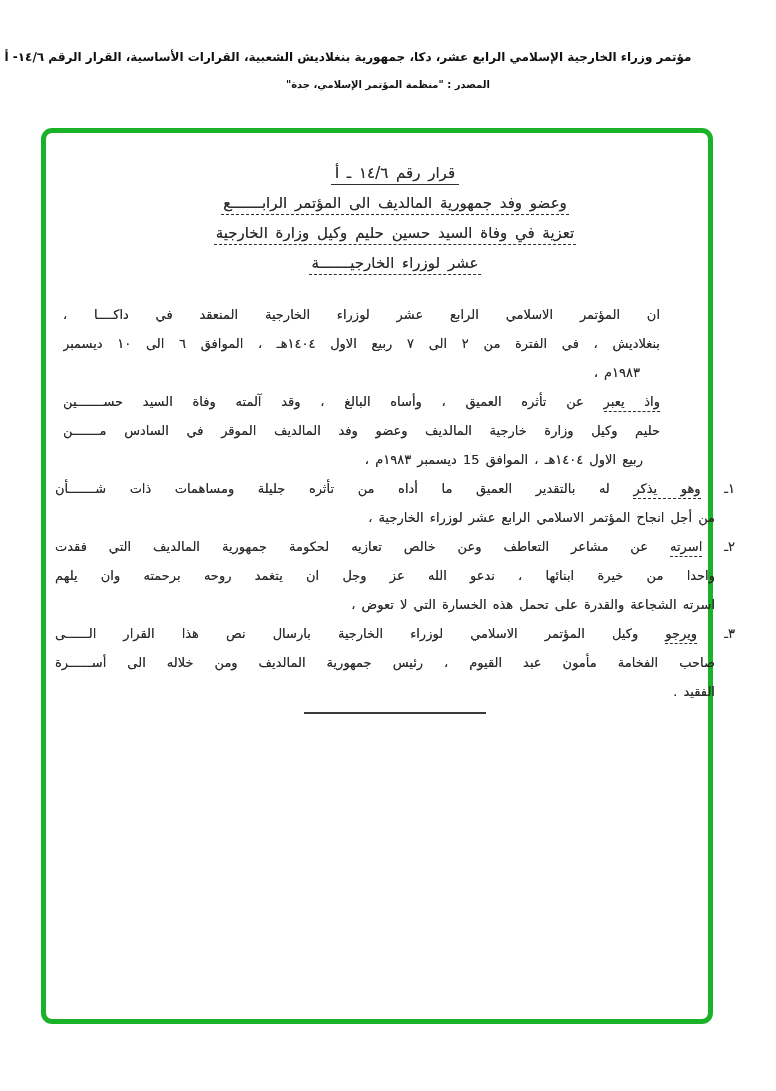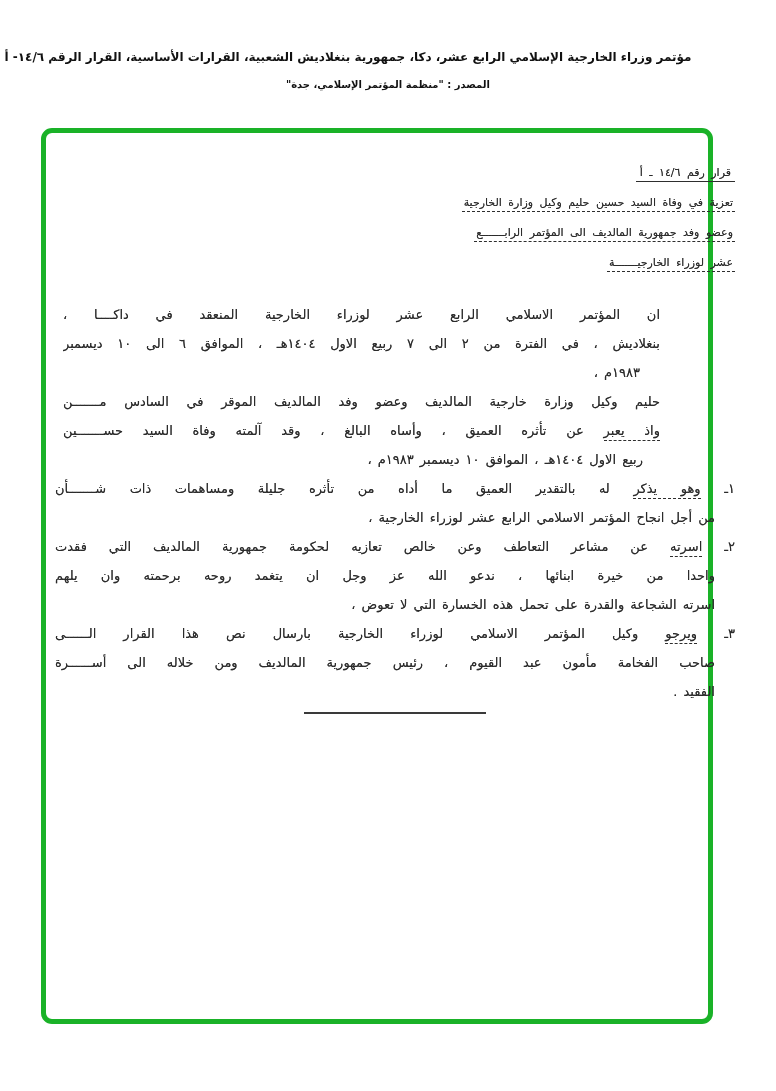--- a/index.html
+++ b/index.html
@@ -15,22 +15,22 @@
 
   
   .frame{position:absolute;left:41px;top:128px;width:672px;height:896px;
          border:5px solid #1ab228;border-radius:11px;background:#fff;
          box-sizing:border-box;}
 
   
   .doccol{position:absolute;top:158px;left:55px;right:41px;direction:rtl;
           font-size:13px;color:#2b2b2b;
           text-shadow:0 0 .6px rgba(40,40,40,.65);}
-  .t-line{height:30px;line-height:30px;white-space:nowrap;
-          font-size:11px;word-spacing:3px;}
+  .t-line{height:30px;line-height:30px;text-align:center;white-space:nowrap;
+          font-size:15px;word-spacing:3px;}
   .t-line .und-solid{border-bottom:1.6px solid #2e2e2e;padding:0 4px 2px;}
   .t-line .und-dash{border-bottom:1.7px dashed #2e2e2e;padding:0 2px 2px;}
 
   .body-block{margin-top:22px;}
   .b-line{height:29px;line-height:29px;word-spacing:2px;overflow:hidden;}
   .b-line.j{text-align:justify;text-align-last:justify;}
   .b-line.s{white-space:nowrap;}
   .pad75{padding-right:75px;margin-left:8px;}   
   .pad95{padding-right:95px;}   
   .pad92{padding-right:92px;}   
@@ -48,39 +48,39 @@
 
 <div class="frame"></div>
 
 <div class="doccol">
 
   <div>
     <div class="t-line">
       <span class="und-solid">قرار رقم  ١٤/٦ ـ أ</span>
     </div>
     <div class="t-line">
-      <span class="und-dash">تعزية في وفاة السيد حسين حليم وكيل وزارة الخارجية</span>
+      <span class="und-dash">وعضو وفد جمهورية المالديف الى المؤتمر الرابـــــــع</span>
     </div>
     <div class="t-line">
-      <span class="und-dash">وعضو وفد جمهورية المالديف الى المؤتمر الرابـــــــع</span>
+      <span class="und-dash">تعزية في وفاة السيد حسين حليم وكيل وزارة الخارجية</span>
     </div>
     <div class="t-line">
       <span class="und-dash">عشر لوزراء الخارجيـــــــة</span>
     </div>
   </div>
 
   <div class="body-block">
 
     <div class="b-line j pad75">ان المؤتمر الاسلامي الرابع عشر لوزراء الخارجية المنعقد في داكــــا ،</div>
     <div class="b-line j pad75">بنغلاديش ، في الفترة من ٢ الى ٧ ربيع الاول ١٤٠٤هـ ، الموافق ٦ الى ١٠ ديسمبر</div>
     <div class="b-line s pad95">١٩٨٣م ،</div>
 
+    <div class="b-line j pad75"><span class="ulw">واذ يعبر</span><span> عن تأثره العميق ، وأساه البالغ ، وقد آلمته وفاة السيد حســـــــين</span></div>
     <div class="b-line j pad75">حليم وكيل وزارة خارجية المالديف وعضو وفد المالديف الموقر في السادس مـــــــن</div>
-    <div class="b-line j pad75"><span class="ulw">واذ يعبر</span><span> عن تأثره العميق ، وأساه البالغ ، وقد آلمته وفاة السيد حســـــــين</span></div>
-    <div class="b-line s pad92">ربيع الاول ١٤٠٤هـ ، الموافق ١٠ ديسمبر ١٩٨٣م ،</div>
+    <div class="b-line s pad92">ربيع الاول ١٤٠٤هـ ، الموافق 15 ديسمبر ١٩٨٣م ،</div>
 
     <div class="b-line j"><span class="num">١ـ</span> <span class="ulw">وهو يذكر</span><span> له بالتقدير العميق ما أداه من تأثره جليلة ومساهمات ذات شـــــــأن</span></div>
     <div class="b-line s pad20">من أجل انجاح المؤتمر الاسلامي الرابع عشر لوزراء الخارجية ،</div>
 
     <div class="b-line j"><span class="num">٢ـ</span> <span class="ulw">اسرته</span><span> عن مشاعر التعاطف وعن خالص تعازيه لحكومة جمهورية المالديف التي فقدت</span></div>
     <div class="b-line j pad20">واحدا من خيرة ابنائها ، ندعو الله عز وجل ان يتغمد روحه برحمته وان يلهم</div>
     <div class="b-line s pad20">اسرته الشجاعة والقدرة على تحمل هذه الخسارة التي لا تعوض ،</div>
 
     <div class="b-line j"><span class="num">٣ـ</span> <span class="ulw">ويرجو</span><span> وكيل المؤتمر الاسلامي لوزراء الخارجية بارسال نص هذا القرار الــــــى</span></div>
     <div class="b-line j pad20">صاحب الفخامة مأمون عبد القيوم ، رئيس جمهورية المالديف ومن خلاله الى أســــــرة</div>

